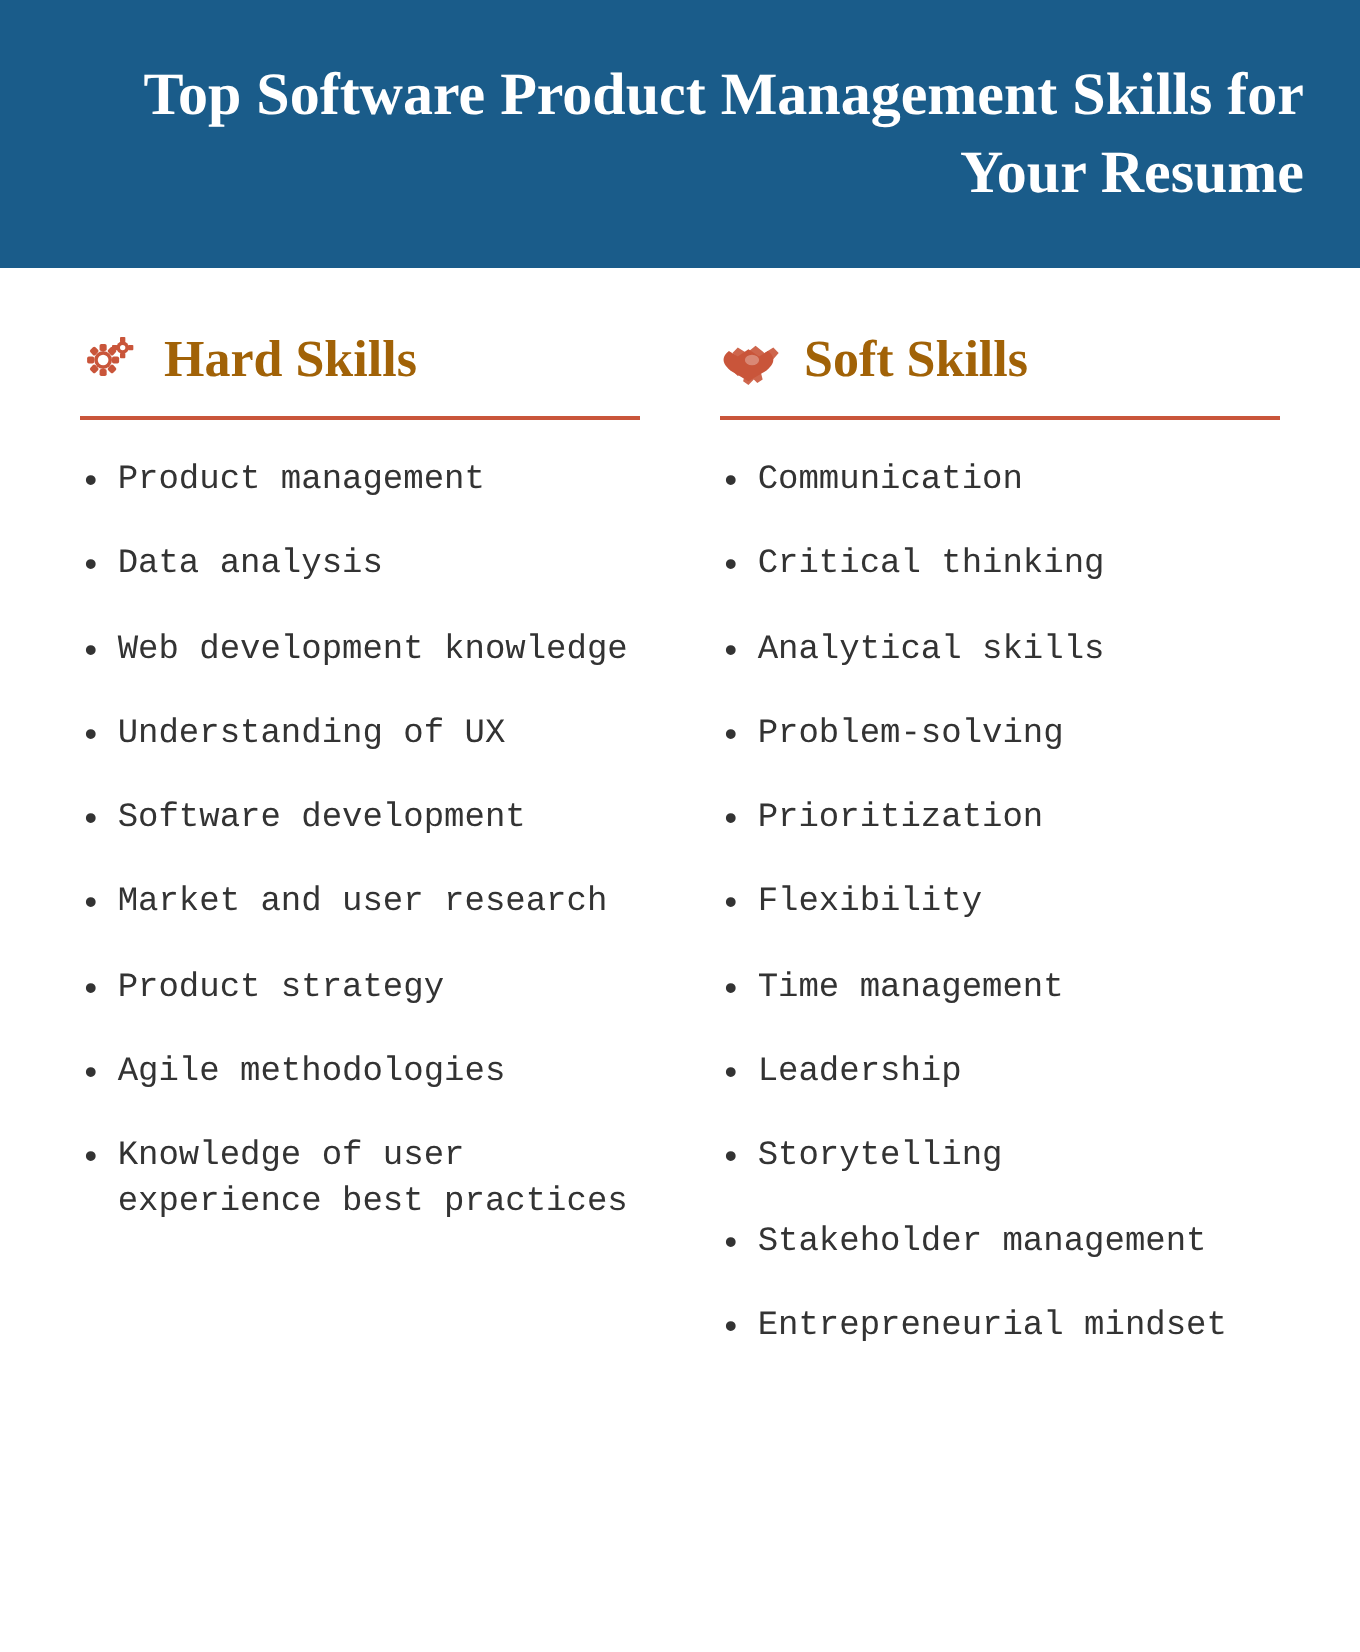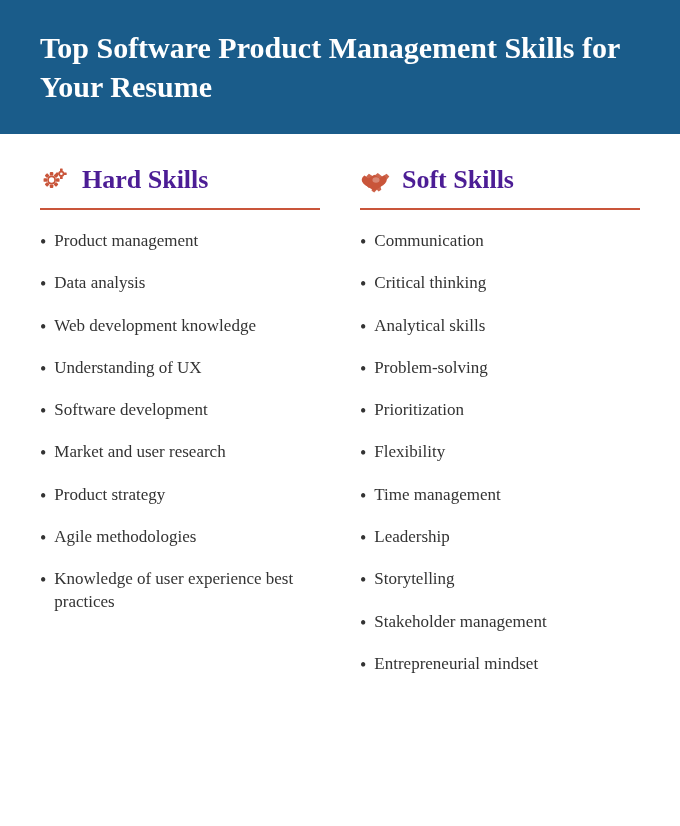--- a/index.html
+++ b/index.html
@@ -10,22 +10,22 @@
 
     body {
       width: 680px;
       min-height: 826px;
       font-family: 'Georgia', serif;
       background: #fff;
     }
 
     .header {
       background-color: #1a5c8a;
-      padding: 28px 40px;
-      text-align: left;
+      padding: 28px 28px;
+      text-align: right;
     }
 
     .header-title {
       color: #ffffff;
       font-size: 30px;
       font-weight: bold;
       line-height: 1.3;
     }
 
     .content {
@@ -42,32 +42,33 @@
     .column-header {
       display: flex;
       align-items: center;
       gap: 10px;
       margin-bottom: 12px;
     }
 
     .column-title {
       font-size: 26px;
       font-weight: bold;
-      color: #4c1d95;
+      color: #a16207;
     }
 
     .divider {
       border: none;
       border-top: 2px solid #c9553a;
       margin-bottom: 20px;
     }
 
     .skills-list {
       list-style: none;
       padding: 0;
+      font-family: Liberation Mono, monospace;
     }
 
     .skills-list li {
       display: flex;
       align-items: flex-start;
       gap: 8px;
       margin-bottom: 18px;
       font-size: 17px;
       color: #333;
       line-height: 1.35;

